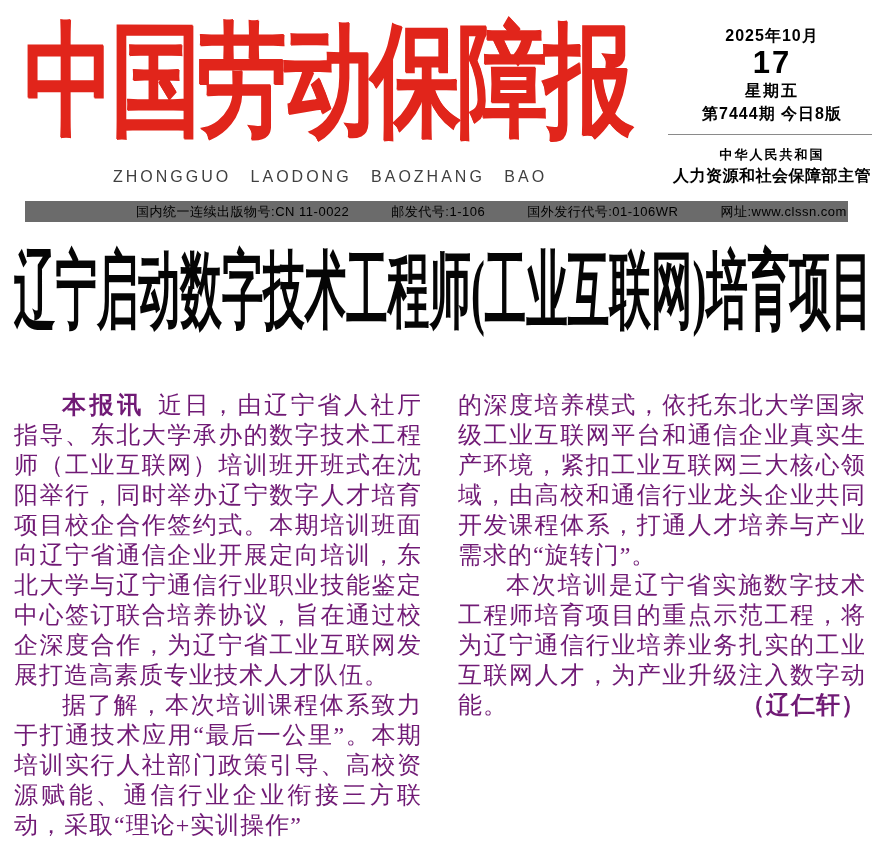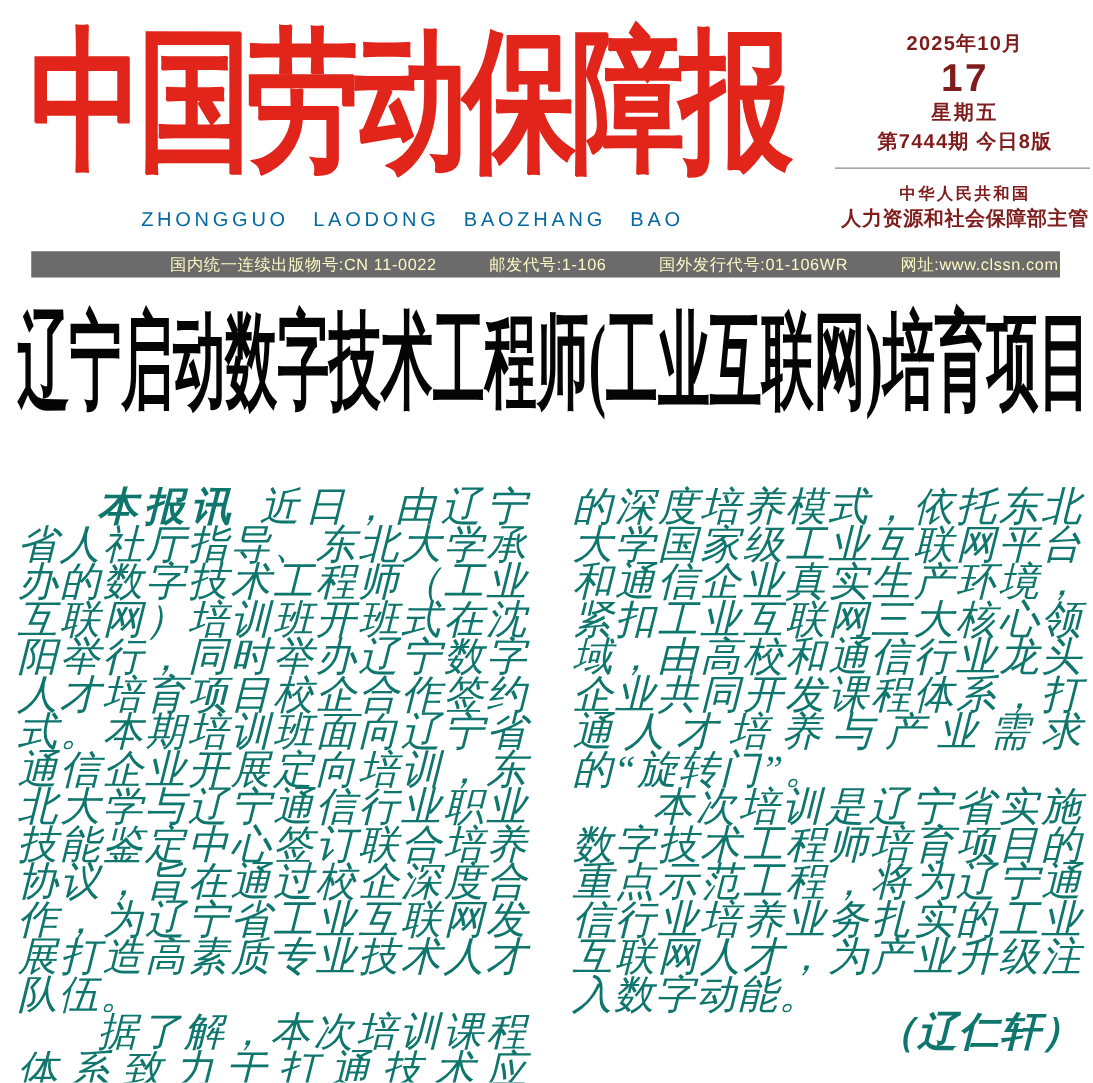--- a/index.html
+++ b/index.html
@@ -12,52 +12,52 @@
   .calligraphy-inner {
       display:inline-block; white-space:nowrap;
       font-family:"Liberation Serif", serif;
       font-weight:900; font-size:118px; line-height:130px;
       color:#e1251b; letter-spacing:-4px;
       transform:scale(0.76,1.04); transform-origin:left top;
       text-shadow:1px 1px 0 #e1251b;
   }
   .pinyin { position:absolute; left:0; top:156px; width:660px; text-align:center;
       font-family:"Liberation Sans", sans-serif;
-      font-size:16px; color:#0369a1; letter-spacing:3px; word-spacing:12px; }
+      font-size:16px; color:#404040; letter-spacing:3px; word-spacing:12px; }
 
   .issue-block { position:absolute; right:2px; top:14px; width:200px; text-align:center;
-      font-family:"Liberation Sans", sans-serif; font-weight:bold; color:#7f1d1d; }
+      font-family:"Liberation Sans", sans-serif; font-weight:bold; color:#000000; }
   .issue-block .ym   { font-size:16px; line-height:20px; letter-spacing:1px; }
   .issue-block .day  { font-size:31px; line-height:34px; letter-spacing:2px; }
   .issue-block .wd   { font-size:16px; line-height:22px; letter-spacing:2px; }
   .issue-block .no   { font-size:16px; line-height:24px; letter-spacing:1px; }
   .issue-block .rule { border:none; border-top:1px solid #8a8a8a; margin:8px 0 9px -4px; width:204px; }
   .issue-block .sup1 { font-size:13px; line-height:21px; letter-spacing:2px; }
   .issue-block .sup2 { font-size:16px; line-height:21px; letter-spacing:0.5px; }
 
   
   .pub-bar { margin:3px 26px 0 25px; height:21px; background:#6b6b6b;
       display:flex; align-items:center; justify-content:center; gap:42px;
-      font-family:"Liberation Sans", sans-serif; font-size:13px; color:#fef9c3;
+      font-family:"Liberation Sans", sans-serif; font-size:13px; color:#000000;
       letter-spacing:0.5px; padding-left:110px; }
 
   
   .headline { margin:18px 0 12px 14px; height:100px; }
   .headline-inner {
       display:inline-block; white-space:nowrap;
       font-weight:900; font-size:67px; line-height:100px; color:#050505;
       transform:scale(0.62,1.26); transform-origin:left center;
   }
 
   
   .article { display:grid; grid-template-columns:408px 408px; column-gap:36px;
       padding:0 8px 0 14px; margin-top:50px; }
   .col { }
-  .para { font-size:32px; line-height:30px; letter-spacing:1px; color:#0f766e;
-      text-align:justify; text-indent:2em;font-style:italic; }
+  .para { font-size:24px; line-height:30px; letter-spacing:1px; color:#701a75;
+      text-align:justify; text-indent:2em; }
   .para.no-indent { text-indent:0; }
   .lead { margin-right:0.55em; letter-spacing:2px; }
   .sig { float:right; font-weight:bold; }
 </style>
 </head>
 <body>
 
 <header class="masthead">
   <div class="calligraphy">
     <span class="calligraphy-inner">中国劳动保障报</span>

